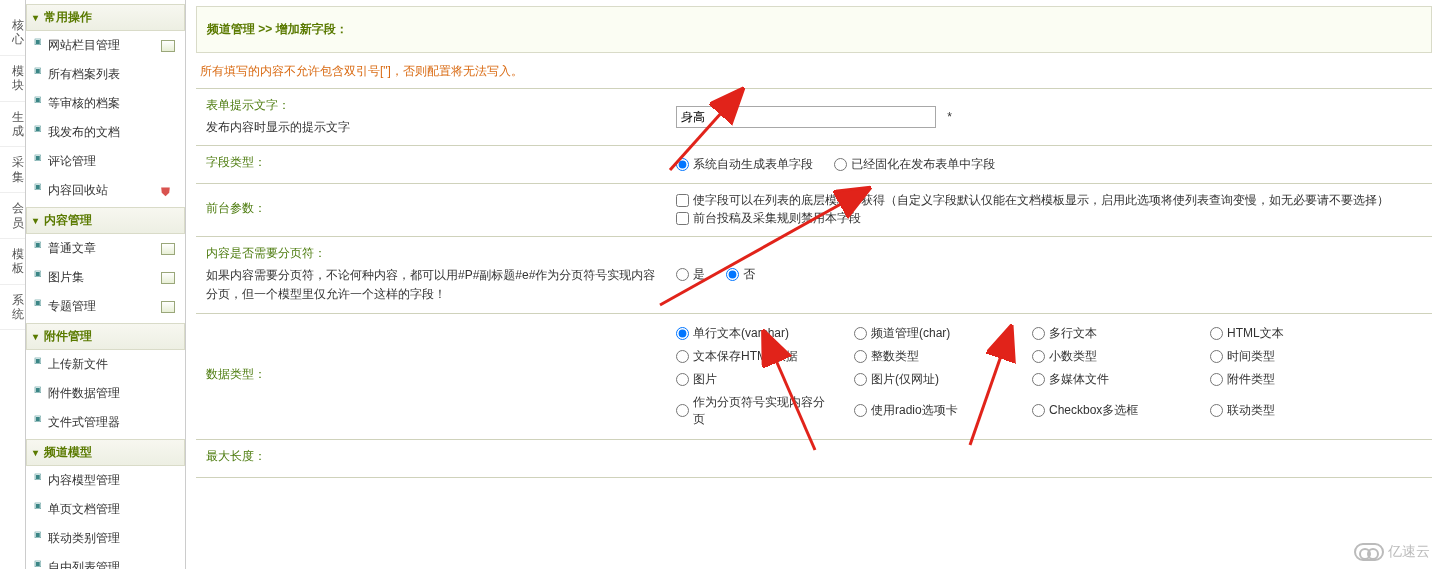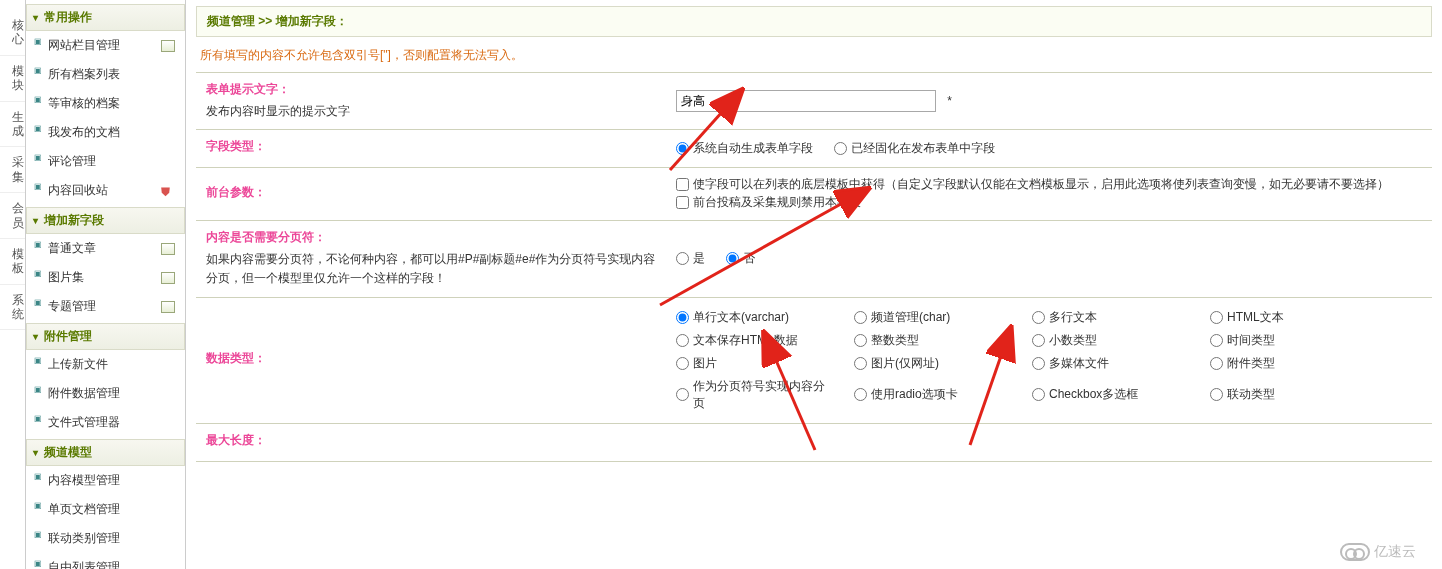--- a/index.html
+++ b/index.html
@@ -18,43 +18,43 @@
 .side-item .bullet { position: absolute; margin-left: -14px; color: #3b8686; font-size: 8px; }
 .side-item span.label { position: relative; }
 .side-item .side-icon { width: 14px; height: 12px; }
 
 .ico-page { display: inline-block; width: 12px; height: 12px; border: 1px solid #9aa77a; background: linear-gradient(#fff,#e8efd6); }
 .ico-warn { color: #d9534f; font-size: 12px; }
 
 .main { flex: 1; overflow: auto; background: #fff; }
 
 .content-wrap { padding: 6px 10px 10px 10px; }
-.breadcrumb { background: #fbfdf3; border: 1px solid #d9dbc8; padding: 6px 10px; color: #5a7a00; font-weight: bold; font-size: 12px; }
+.breadcrumb { background: #fbfdf3; border: 1px solid #d9dbc8; padding: 14px 10px; color: #5a7a00; font-weight: bold; font-size: 12px; }
 .breadcrumb .sep { color: #5a7a00; }
 
 .notice { color: #d96a12; padding: 10px 4px 8px 4px; font-size: 12px; }
 
 table.form-tbl { width: 100%; border-collapse: collapse; border-top: 1px solid #cfd2bb; }
 table.form-tbl tr { border-bottom: 1px solid #cfd2bb; }
 table.form-tbl td { padding: 8px 10px; vertical-align: middle; }
 td.lbl { width: 470px; }
-td.lbl .title { color: #ec4899; font-weight: bold; display: block; margin-bottom: 4px; }
+td.lbl .title { color: #4d7c0f; font-weight: normal; display: block; margin-bottom: 4px; }
 td.lbl .desc { color: #333; font-size: 12px; line-height: 1.6; }
 td.lbl .desc u { text-decoration: underline; }
 
 td.val input[type=text] { width: 260px; height: 22px; border: 1px solid #a8a8a8; padding: 1px 4px; font-size: 12px; }
 td.val input.green-border { border: 1px solid #9bbf00; }
 td.val .star { margin-left: 8px; color: #333; }
 td.val label { margin-right: 18px; display: inline-flex; align-items: center; gap: 4px; }
 td.val input[type=radio], td.val input[type=checkbox] { margin: 0; }
 td.val .col-grid { display: flex; flex-wrap: wrap; }
 td.val .col-grid label { width: 160px; padding: 3px 0; }
 td.val .col-grid.wide label { width: 160px; }
 
-.watermark { position: absolute; right: 26px; bottom: 8px; color: #bbb; font-size: 14px; display: flex; align-items: center; gap: 4px; }
+.watermark { position: absolute; right: 12px; bottom: 8px; color: #bbb; font-size: 14px; display: flex; align-items: center; gap: 4px; }
 .watermark .wm-icon { width: 30px; height: 18px; border: 2px solid #bbb; border-radius: 10px; position: relative; }
 .watermark .wm-icon::before, .watermark .wm-icon::after { content:""; position: absolute; border: 2px solid #bbb; border-radius: 50%; width: 8px; height: 8px; top: 3px; }
 .watermark .wm-icon::before { left: 3px; }
 .watermark .wm-icon::after { right: 3px; }
 
 
 .annot { position: absolute; pointer-events: none; }
 .arrow-svg line, .arrow-svg polygon { stroke: #e1231a; fill: #e1231a; }
 </style>
 </head>
@@ -96,21 +96,21 @@
           <span class="label"><span class="bullet">▣</span>评论管理</span>
         </div>
         <div class="side-item">
           <span class="label"><span class="bullet">▣</span>内容回收站</span>
           <span class="side-icon ico-warn">⛊</span>
         </div>
       </div>
       <div class="side-group">
         <div class="side-group-header">
           <span class="arrow">▾</span>
-          <span>增加新字段</span>
+          <span>内容管理</span>
         </div>
         <div class="side-item">
           <span class="label"><span class="bullet">▣</span>普通文章</span>
           <span class="side-icon ico-page"></span>
         </div>
         <div class="side-item">
           <span class="label"><span class="bullet">▣</span>图片集</span>
           <span class="side-icon ico-page"></span>
         </div>
         <div class="side-item">

